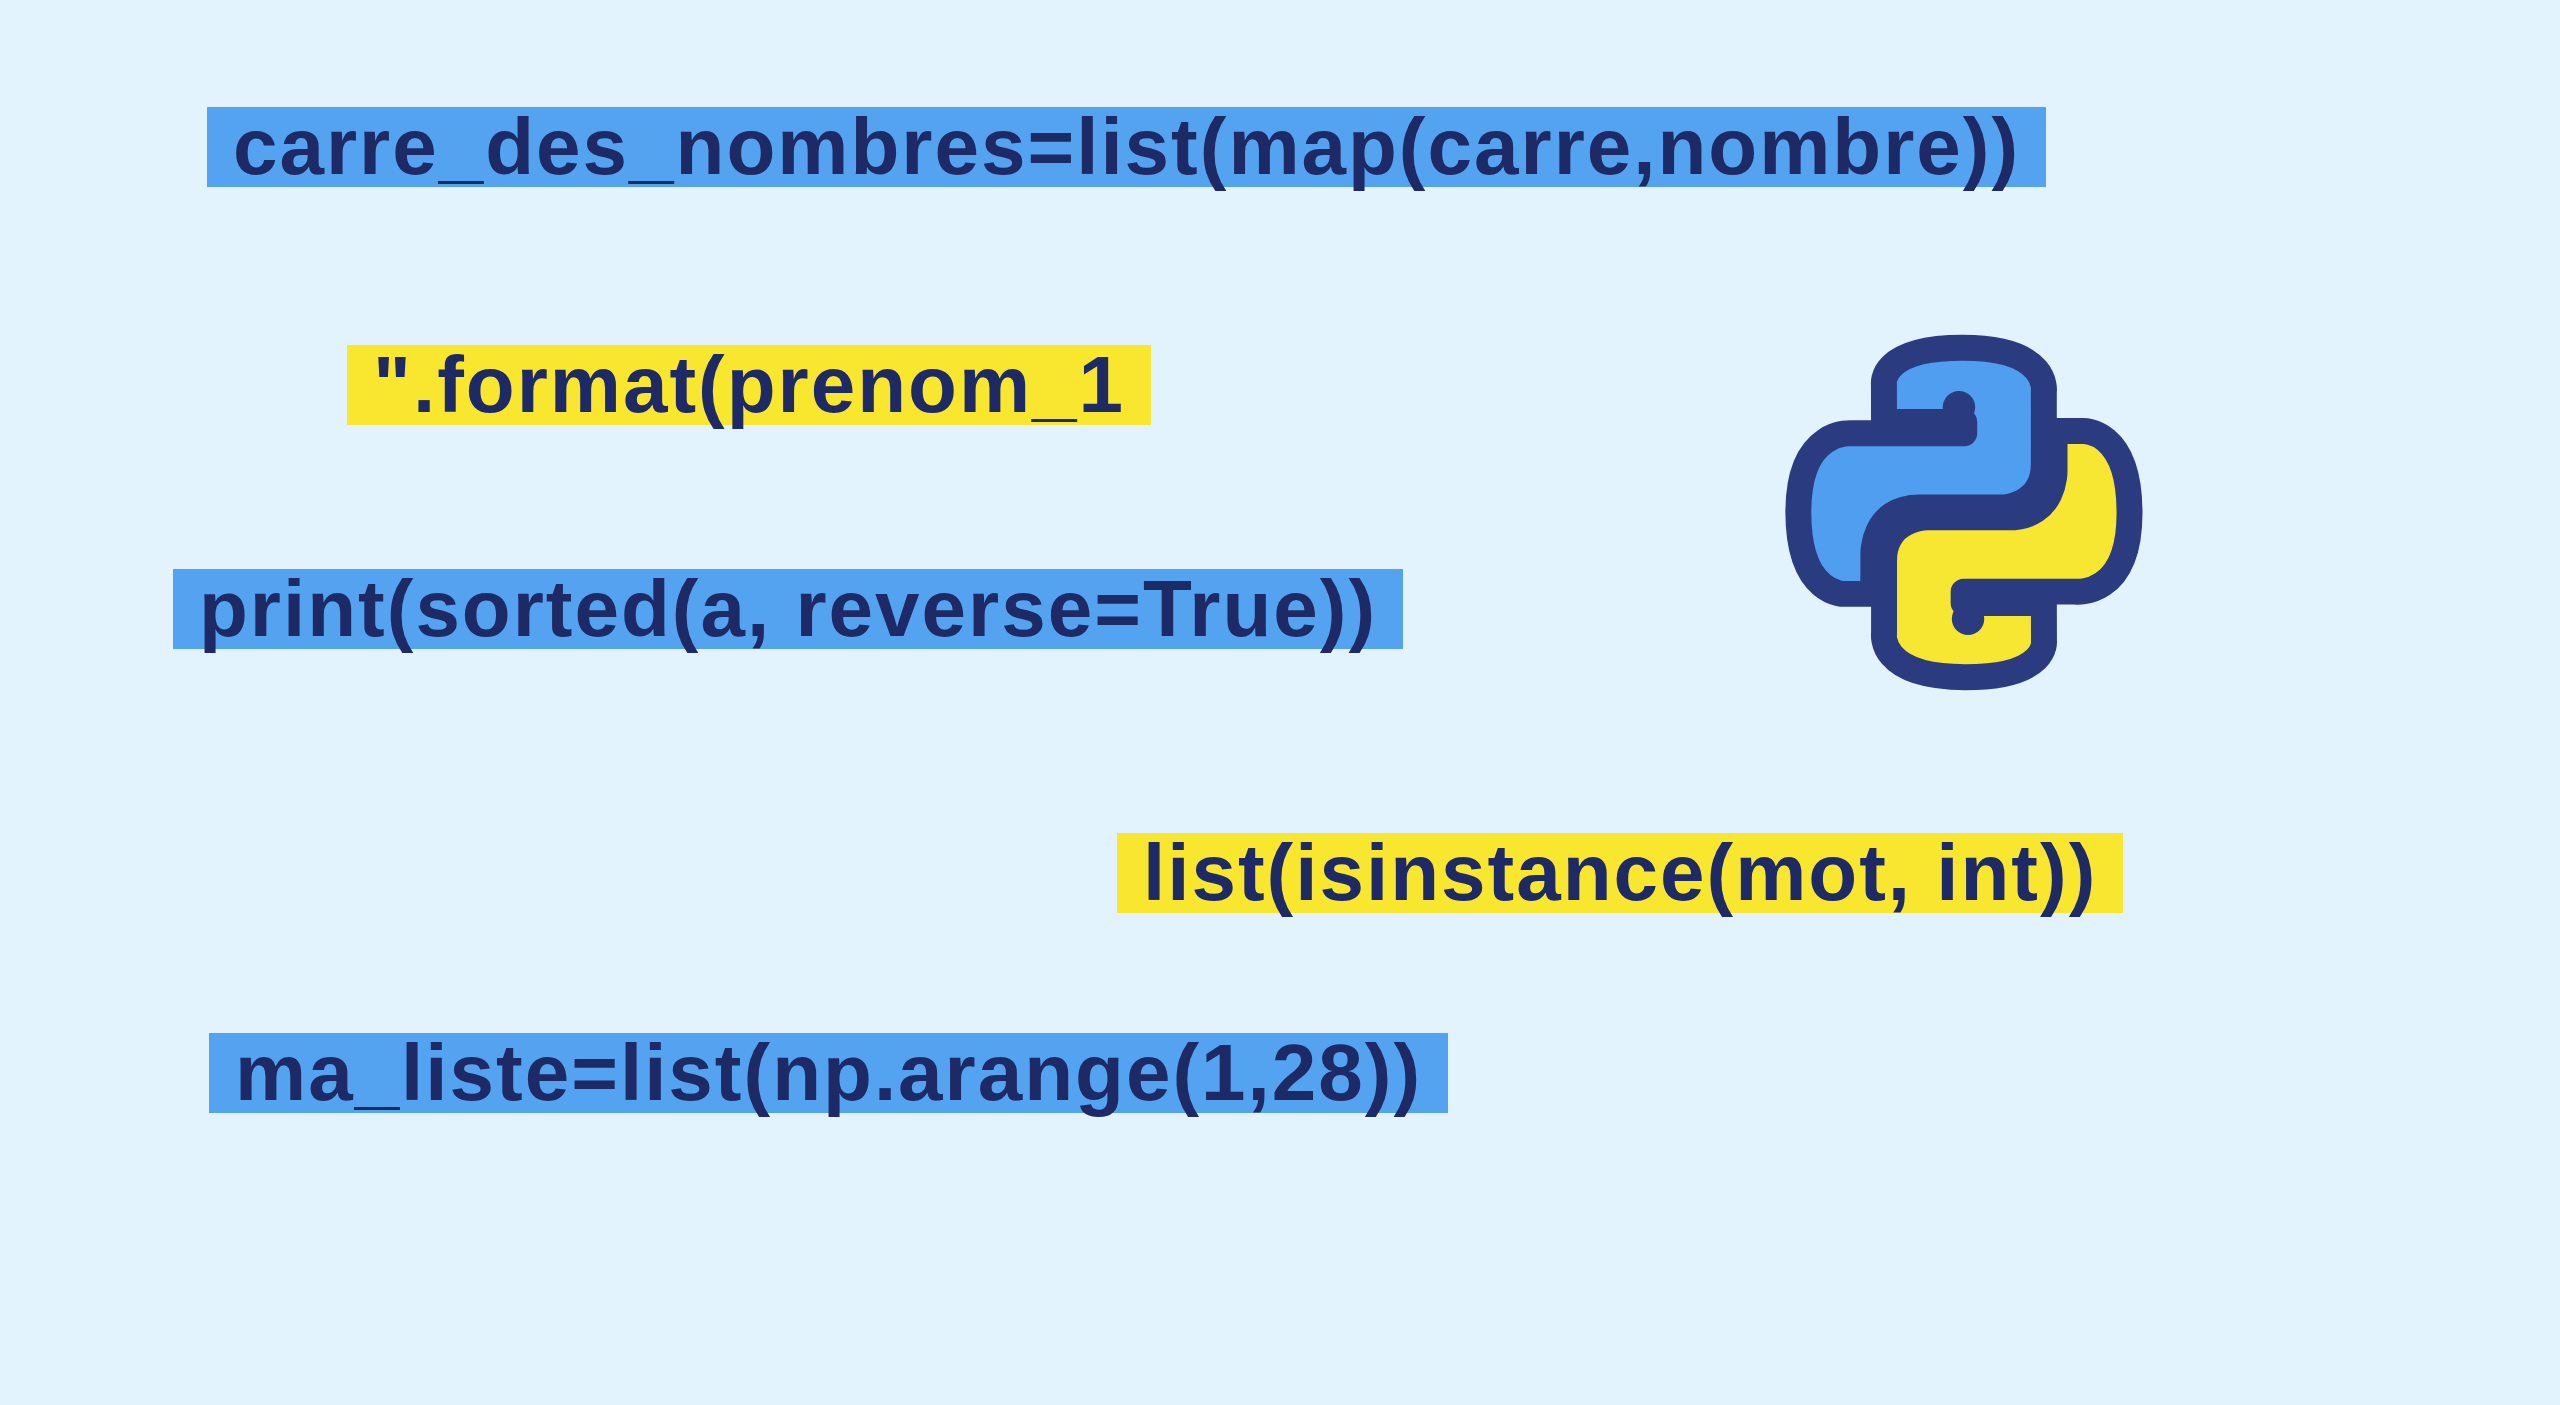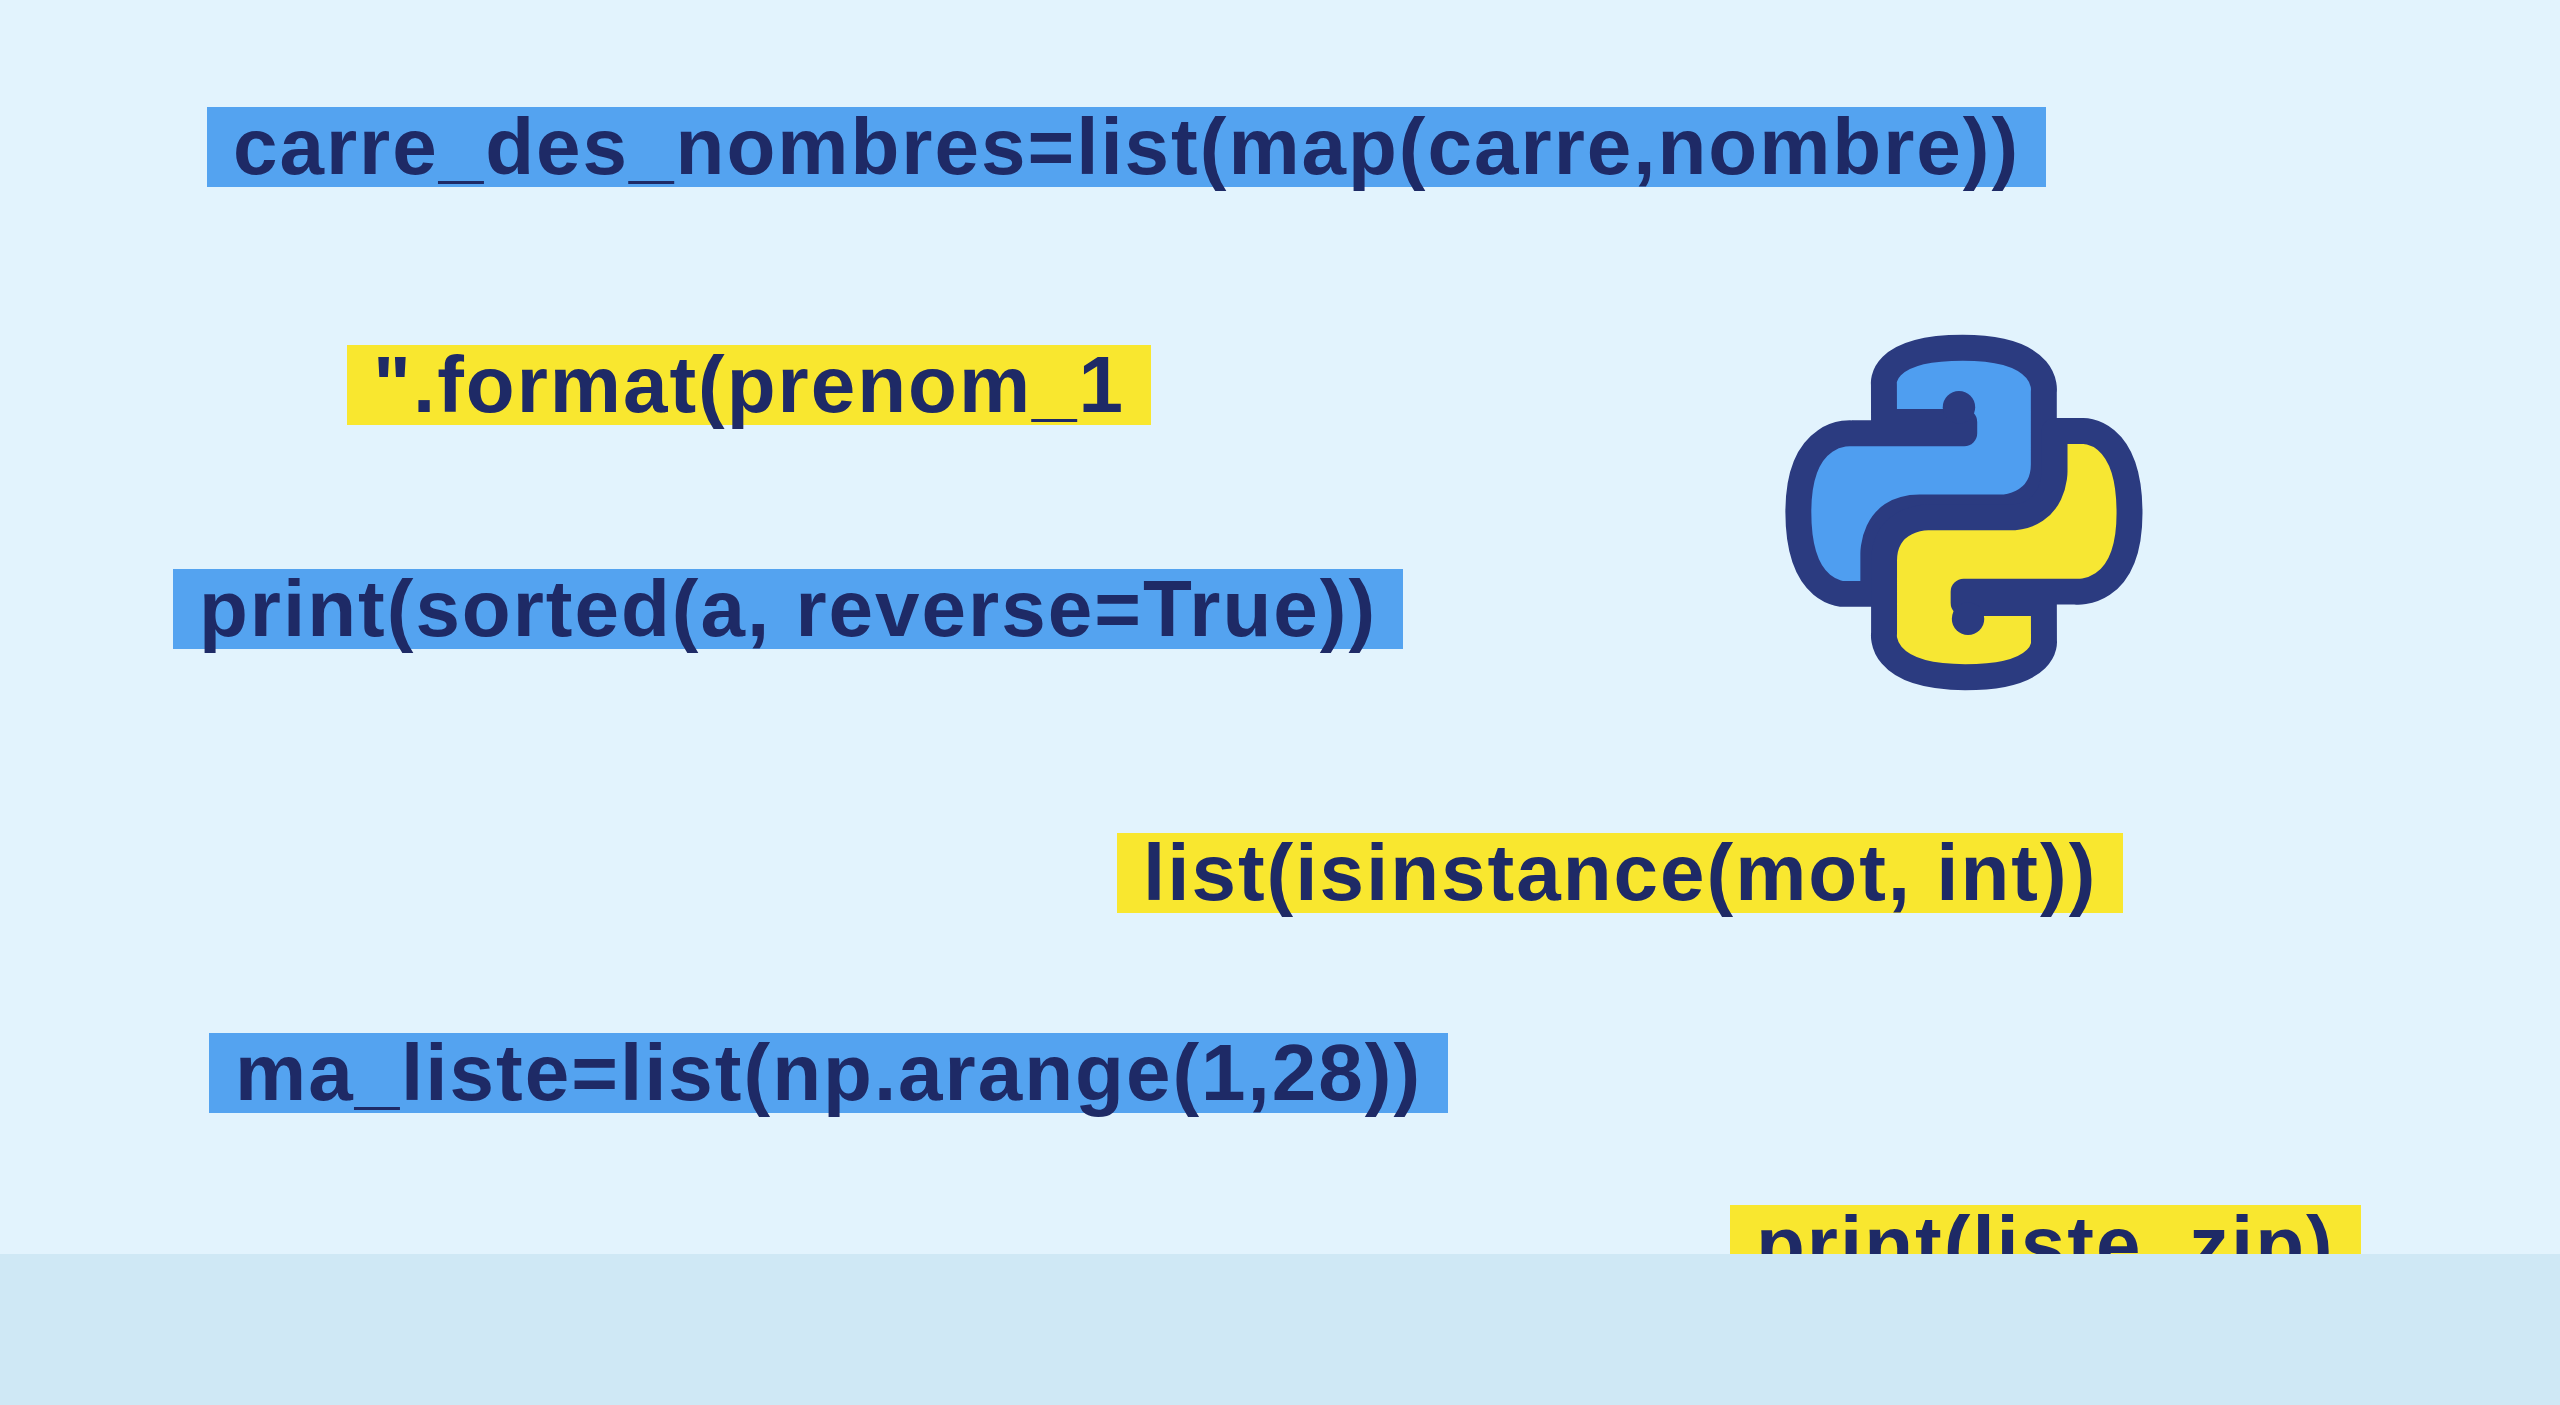--- a/index.html
+++ b/index.html
@@ -3,21 +3,21 @@
 <meta charset="utf-8">
 <style>
   html, body {
     margin: 0;
     padding: 0;
     background: #cfe8f5;
   }
   .canvas {
     position: relative;
     width: 2560px;
-    height: 1254px;
+    height: 1405px;
     overflow: hidden;
     background: var(--background, #e2f3fd);
     font-family: "Liberation Sans", sans-serif;
   }
   .snippet {
     position: absolute;
     display: inline-block;
     white-space: nowrap;
     font-weight: bold;
     font-size: 80px;
@@ -57,21 +57,20 @@
   <div class="snippet hl-blue pos-1">carre_des_nombres=list(map(carre,nombre))</div>
 
   <div class="snippet hl-yellow pos-2">".format(prenom_1</div>
 
   <div class="snippet hl-blue pos-3">print(sorted(a, reverse=True))</div>
 
   <div class="snippet hl-yellow pos-4">list(isinstance(mot, int))</div>
 
   <div class="snippet hl-blue pos-5">ma_liste=list(np.arange(1,28))</div>
 
-  <div class="snippet hl-yellow pos-6">print(liste_zip)</div>
 
   <div class="logo-wrap">
     <svg viewBox="-14 -14 283 283" xmlns="http://www.w3.org/2000/svg">
 
       <path d="M126.916 0.072 c -64.832 0 -60.784 28.115 -60.784 28.115 l 0.072 29.128 h 61.868 v 8.745 H 41.631 S 0.145 61.355 0.145 126.77 c 0 65.417 36.21 63.097 36.21 63.097 h 21.61 v -30.356 s -1.165 -36.21 35.632 -36.21 h 61.362 s 34.475 0.557 34.475 -33.319 V 33.97 S 194.67 0.072 126.916 0.072 z" style="fill:var(--logo-blue, #4f9ef0); stroke:var(--logo-outline, #2b3b80); stroke-width:20; stroke-linejoin:round;"></path>
 
       <path d="M128.757 254.126 c 64.832 0 60.784 -28.115 60.784 -28.115 l -0.072 -29.127 H 127.6 v -8.745 h 86.441 s 41.486 4.705 41.486 -60.712 c 0 -65.416 -36.21 -63.096 -36.21 -63.096 h -21.61 v 30.355 s 1.165 36.21 -35.632 36.21 h -61.362 s -34.475 -0.557 -34.475 33.32 v 56.013 s -5.234 33.897 62.518 33.897 z" style="fill:var(--logo-yellow, #f7e733); stroke:var(--logo-outline, #2b3b80); stroke-width:20; stroke-linejoin:round;"></path>
 
       <circle cx="124" cy="46" r="12.5" style="fill:var(--logo-outline, #2b3b80);"></circle>
       <circle cx="131" cy="209" r="12.5" style="fill:var(--logo-outline, #2b3b80);"></circle>

